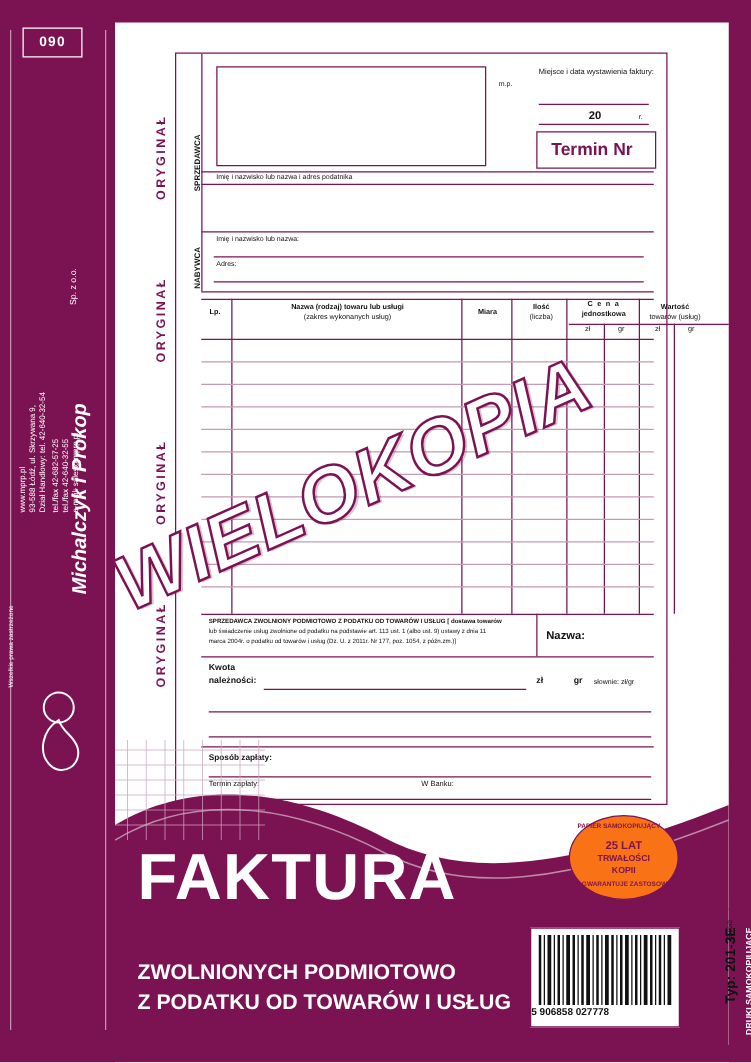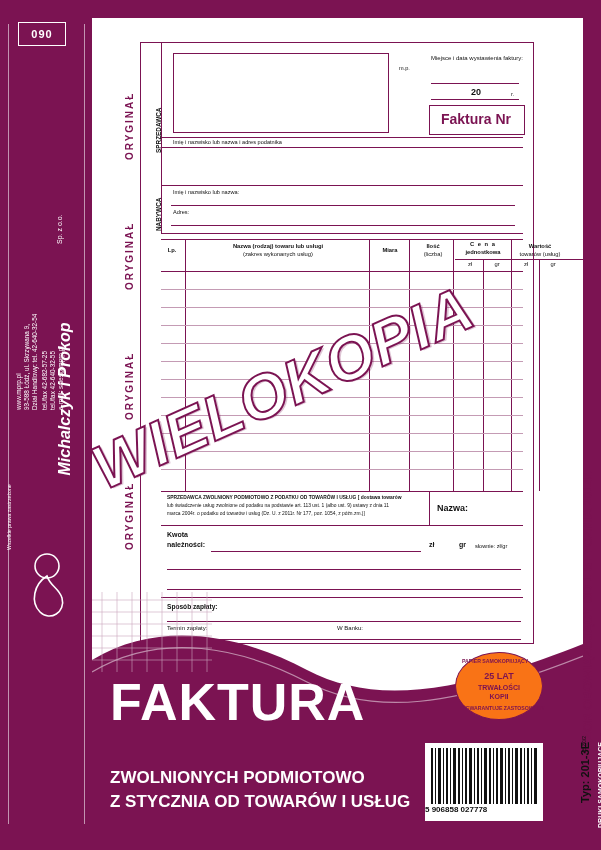--- a/index.html
+++ b/index.html
@@ -134,21 +134,21 @@
     <div class="lbl" style="left:258px;top:22px;">m.p.</div>
 
     <div class="box" style="left:288px;top:10px;width:92px;height:0;border:0;"></div>
     <div class="lbl" style="left:290px;top:12px;font-size:6px;">Miejsce i data wystawienia faktury:</div>
     <div class="fline" style="left:290px;top:40px;width:88px;height:.8px;"></div>
     <div class="lbl-b" style="left:330px;top:44px;font-size:9px;">20</div>
     <div class="lbl" style="left:370px;top:48px;">r.</div>
     <div class="fline" style="left:290px;top:56px;width:88px;height:.8px;"></div>
 
     <div class="box" style="left:288px;top:62px;width:94px;height:28px;border-width:1.4px;"></div>
-    <div class="faktura-nr" style="left:300px;top:68px;">Faktura  Nr</div>
+    <div class="faktura-nr" style="left:300px;top:68px;">Termin  Nr</div>
 
     <div class="fline" style="left:20px;top:94px;width:362px;height:.8px;"></div>
     <div class="lbl" style="left:32px;top:96px;">Imię i nazwisko lub nazwa i adres podatnika</div>
     <div class="fline" style="left:20px;top:104px;width:362px;height:.8px;"></div>
     <div class="fline" style="left:20px;top:142px;width:362px;height:1.2px;"></div>
 
     <div class="vlabel" style="left:14px;top:188px;">NABYWCA</div>
     <div class="fline" style="left:20px;top:142px;width:1.2px;height:48px;"></div>
     <div class="lbl" style="left:32px;top:146px;">Imię i nazwisko lub nazwa:</div>
     <div class="fline" style="left:30px;top:162px;width:344px;height:.8px;"></div>
@@ -316,21 +316,21 @@
         <line x1="55" y1="0" x2="55" y2="80"></line>
       <line x1="70" y1="0" x2="70" y2="80"></line>
         <line x1="85" y1="0" x2="85" y2="80"></line>
       <line x1="100" y1="0" x2="100" y2="80"></line>
         <line x1="115" y1="0" x2="115" y2="80"></line>
     </g>
   </svg>
 
   <div class="bigtitle">FAKTURA</div>
   <div class="sub2">ZWOLNIONYCH PODMIOTOWO</div>
-  <div class="sub3">Z STYCZNIA OD TOWARÓW I USŁUG</div>
+  <div class="sub3">Z PODATKU OD TOWARÓW I USŁUG</div>
 
   <div class="seal">
     <div class="seal-arc" style="left:6px;top:5px;">PAPIER  SAMOKOPIUJĄCY</div>
     <div class="seal-t" style="top:18px;">25 LAT</div>
     <div class="seal-t" style="top:29px;font-size:7px;">TRWAŁOŚCI</div>
     <div class="seal-t" style="top:38px;font-size:7px;">KOPII</div>
     <div class="seal-arc" style="left:4px;top:52px;">O GWARANTUJE ZASTOSOWANY</div>
   </div>
 
   <div class="barcode-box">

